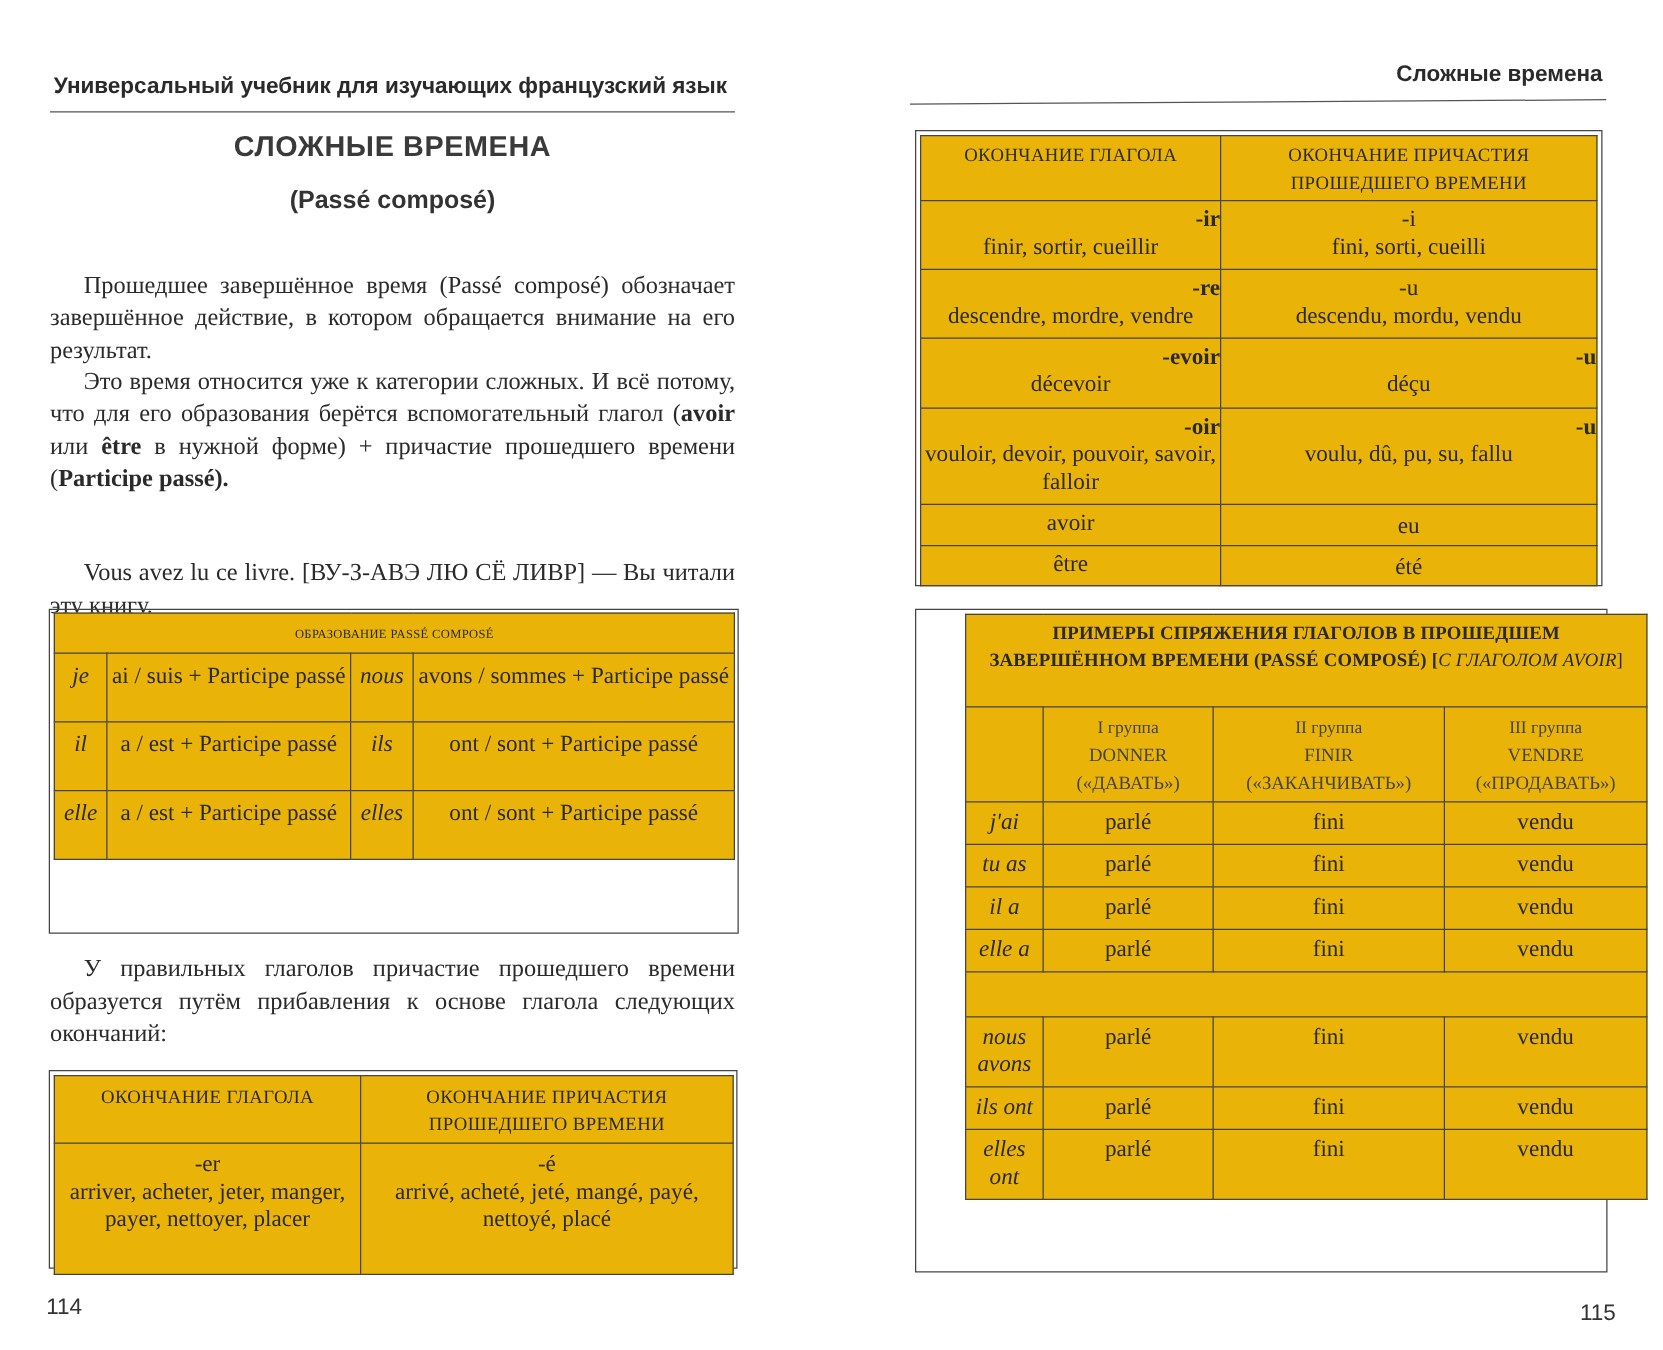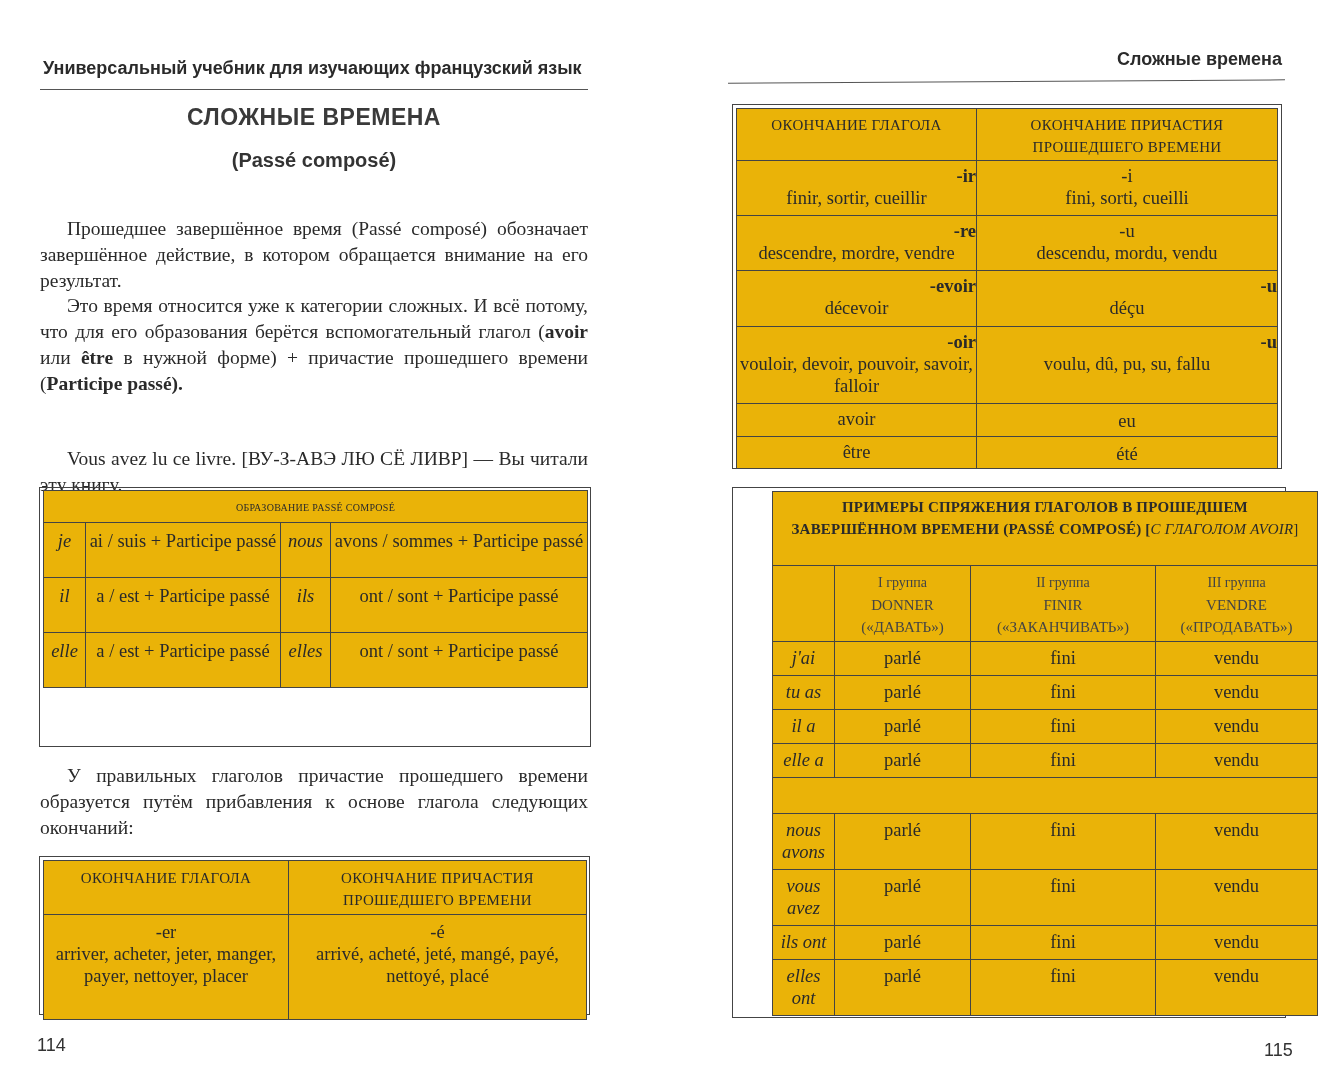--- a/index.html
+++ b/index.html
@@ -287,26 +287,20 @@
       </tr>
   <tr class="blank">
         <td colspan="4" style="height:36px"></td>
       </tr>
   <tr class="tall">
         <td class="pron">nous avons</td>
         <td>parlé</td>
         <td>fini</td>
         <td>vendu</td>
       </tr>
-  <tr class="tall">
-        <td class="pron">vous avez</td>
-        <td>parlé</td>
-        <td>fini</td>
-        <td>vendu</td>
-      </tr>
   <tr>
         <td class="pron">ils ont</td>
         <td>parlé</td>
         <td>fini</td>
         <td>vendu</td>
       </tr>
   <tr class="tall">
         <td class="pron">elles ont</td>
         <td>parlé</td>
         <td>fini</td>

